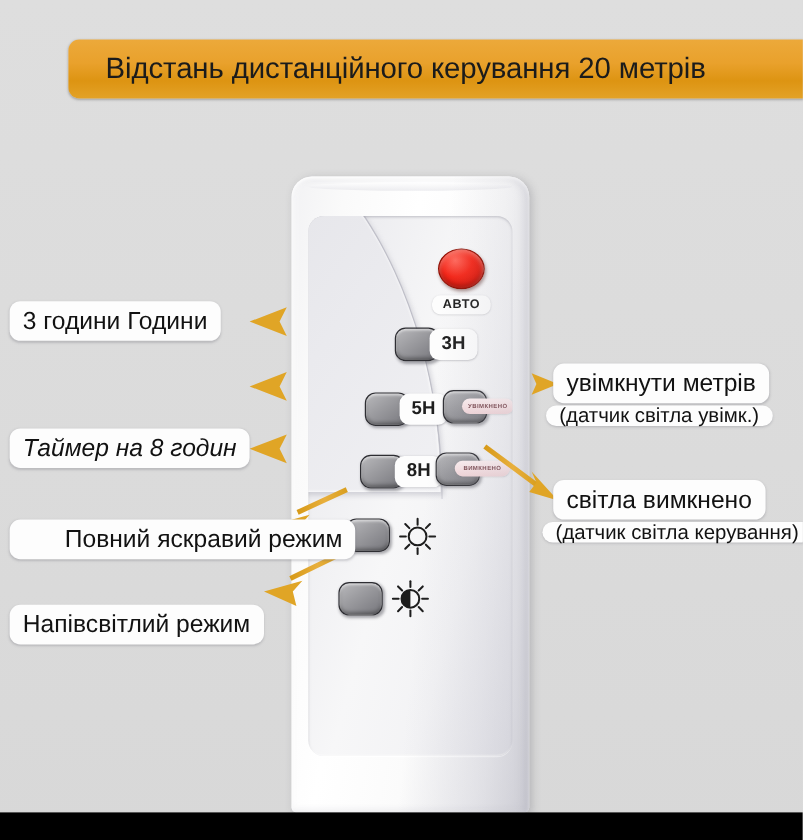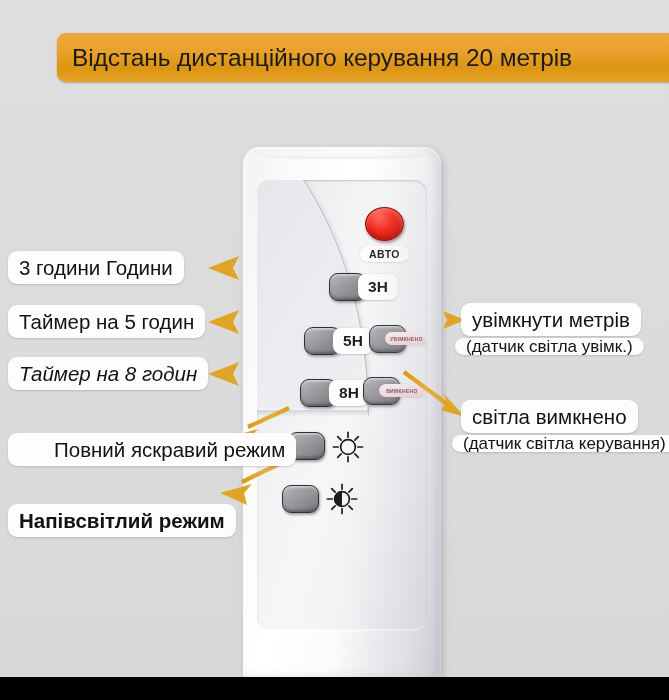--- a/index.html
+++ b/index.html
@@ -35,21 +35,21 @@
     top: 33px;
     width: 640px;
     height: 49px;
     border-radius: 9px;
     background: linear-gradient(180deg, #eca93a 0%, #e9a12c 40%, #dd9412 70%, #e3a227 100%);
     box-shadow: 0 1px 2px rgba(0,0,0,.25);
     display: flex;
     align-items: center;
   }
   .banner-text {
-    padding-left: 15px;
+    padding-left: 31px;
     font-size: 24.5px;
     color: #1b1b1b;
     letter-spacing: -0.1px;
     white-space: nowrap;
   }
 
   
   .remote {
     position: absolute;
     left: 243px;
@@ -310,33 +310,30 @@
     <g>
       <line x1="404" y1="372" x2="447" y2="404" stroke="url(#agrad)" stroke-width="4.2"></line>
       <path d="M465 417 L441 410 L447 402 L443 393 Z" fill="#e0a526"></path>
     </g>
   </svg>
 
   <div class="label primary" style="left:8px; top:251px;">
     <span>3 години Години</span>
   </div>
 
-  <div class="label primary" style="left:8px; top:305px;">
-    <span>Таймер на 5 годин</span>
-  </div>
 
   <div class="label primary" style="left:8px; top:357px;font-style:italic;">
     <span>Таймер на 8 годин</span>
   </div>
 
   <div class="label primary" style="left:8px; top:433px;padding-left:46px;">
     <span>Повний яскравий режим</span>
   </div>
 
-  <div class="label primary" style="left:8px; top:504px;font-weight:bold;">
+  <div class="label primary" style="left:8px; top:504px;">
     <span>Напівсвітлий режим</span>
   </div>
 
   <div class="label primary" style="left:461px; top:303px;">
     <span>увімкнути метрів</span>
   </div>
   <div class="label sub" style="left:455px; top:338px;">
     <span>(датчик світла увімк.)</span>
   </div>
 

